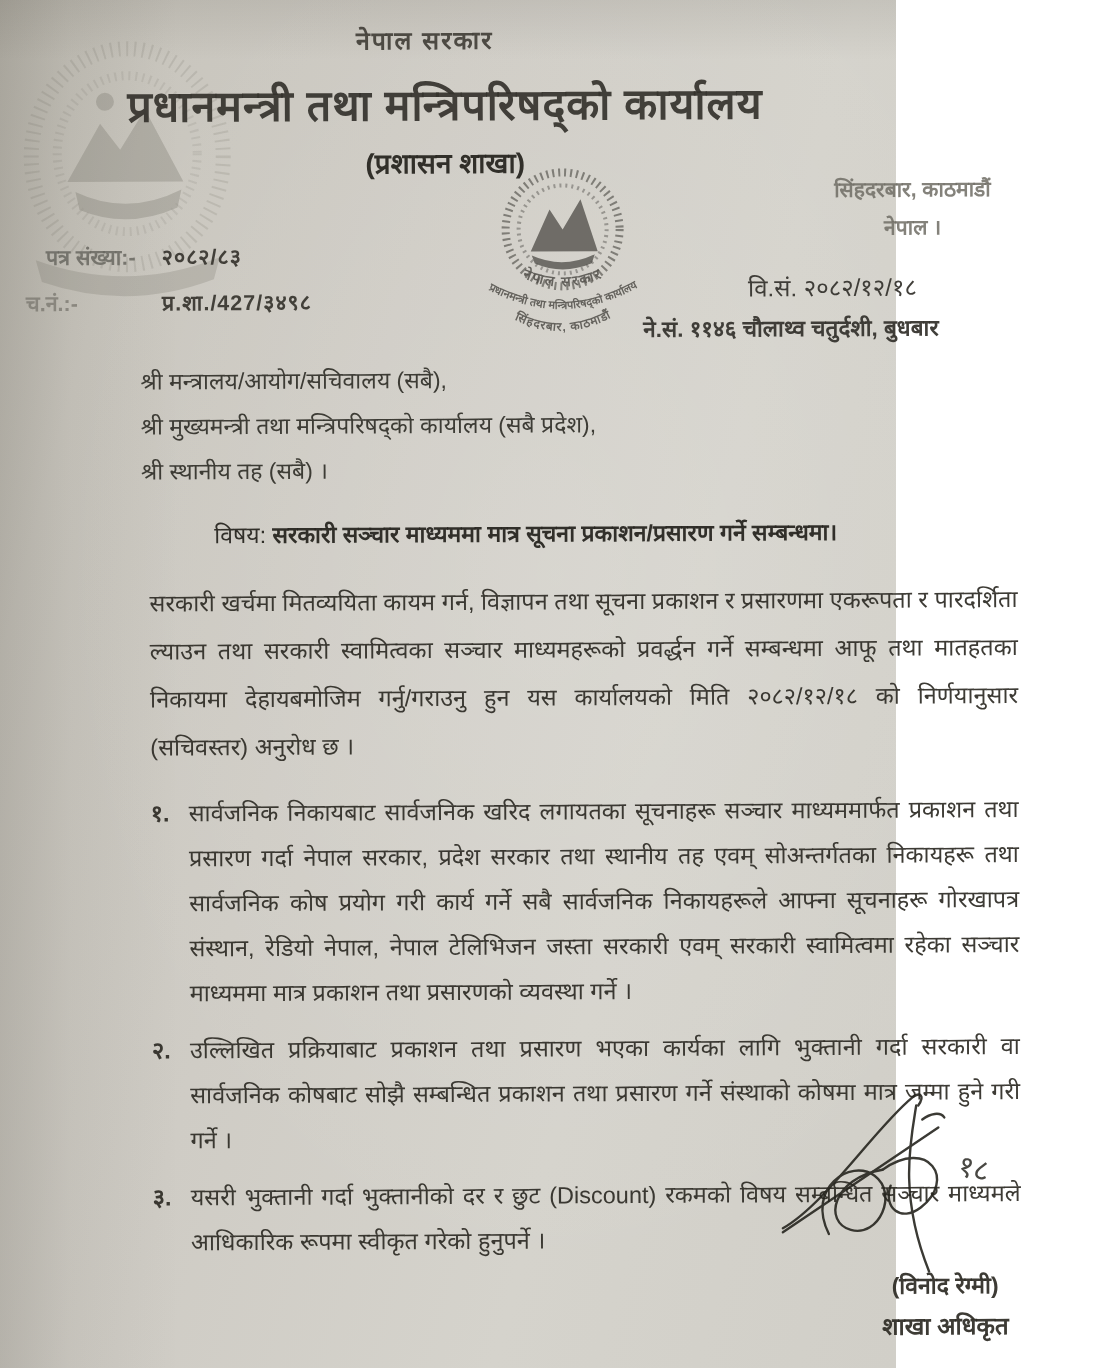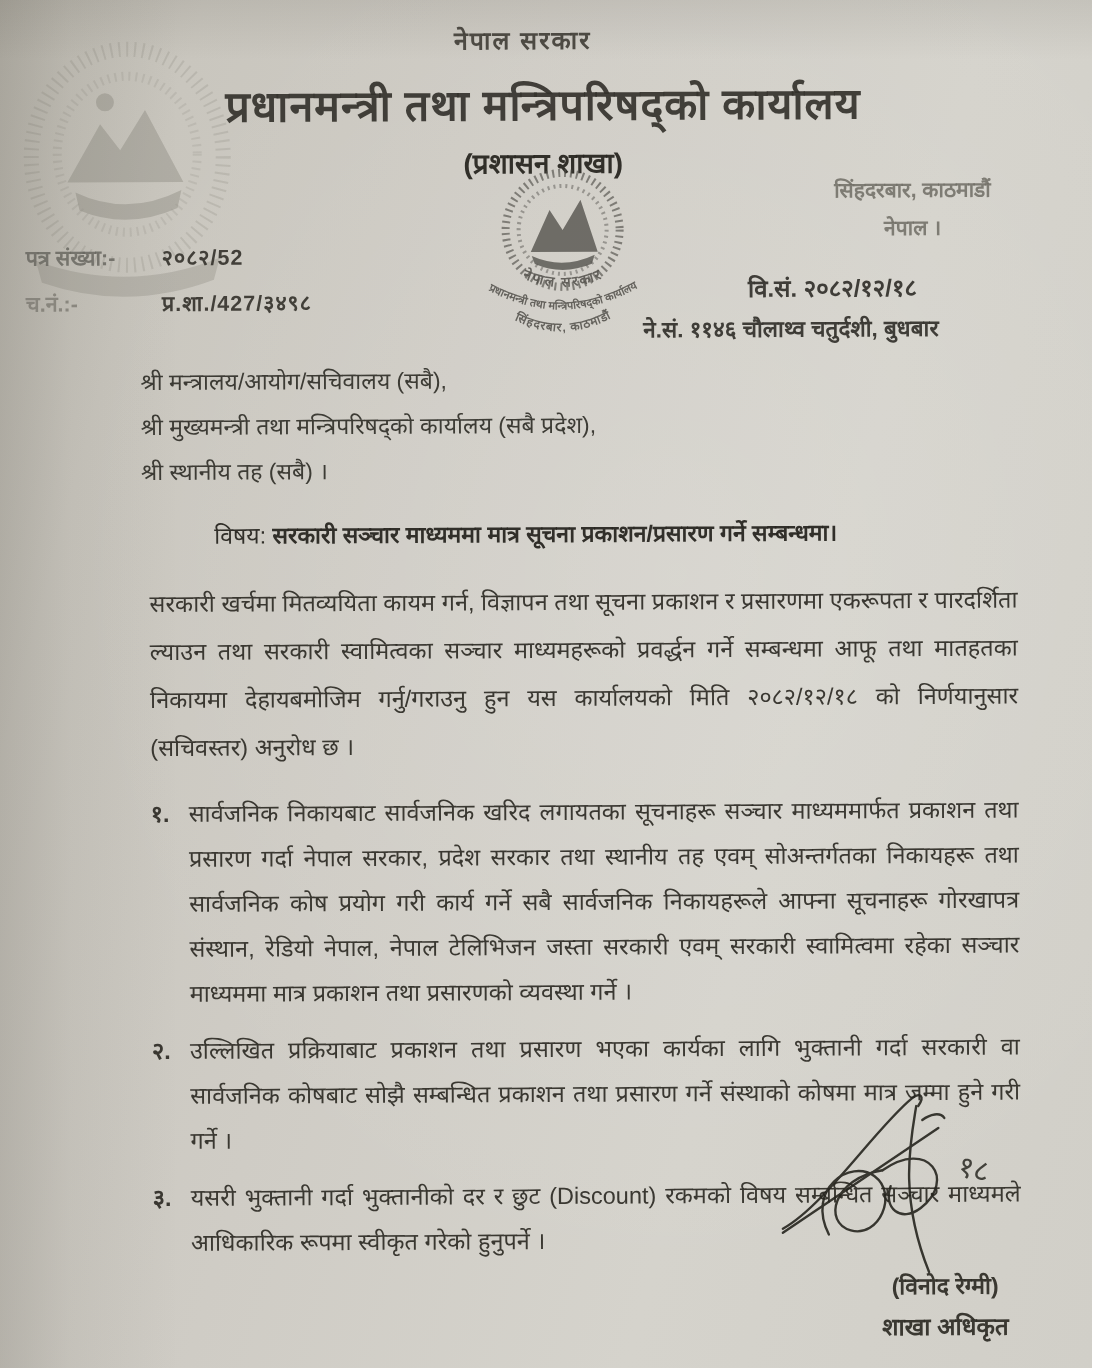--- a/index.html
+++ b/index.html
@@ -3,21 +3,21 @@
 <meta charset="utf-8">
 <style>
   html, body {
     margin: 0; padding: 0;
     width: 1096px; height: 1368px;
     overflow: hidden;
     font-family: "Liberation Sans", "DejaVu Sans", sans-serif;
   }
   .sheet {
     position: relative;
-    width: 1092px; height: 1368px;
+    width: 896px; height: 1368px;
     background:
       linear-gradient(90deg, rgba(60,55,45,0.16) 0px, rgba(60,55,45,0.06) 70px, rgba(60,55,45,0.0) 180px),
       linear-gradient(180deg, rgba(60,55,45,0.10) 0px, rgba(60,55,45,0.0) 60px),
       radial-gradient(ellipse at 62% 42%, rgba(255,255,255,0.12), rgba(255,255,255,0) 65%),
       linear-gradient(105deg, #bdbab1 0%, #c9c6be 14%, #cfccc5 38%, #d5d3cc 68%, #d1cfc8 100%);
   }
   .content {
     position: absolute; inset: 0;
     transform: rotate(-0.3deg);
     color: #35332d;
@@ -44,24 +44,24 @@
   }
   .location-block {
     left: 770px; top: 173px; width: 290px;
     font-size: 21px; line-height: 38px;
     color: rgba(110,108,100,0.85);
     font-weight: 600;
   }
   .ref-left { left: 28px; top: 240px; width: 420px; font-size: 21.5px; }
   .ref-row { margin-bottom: 17px; white-space: nowrap; }
   .ref-label { color: rgba(105,103,96,0.85); font-weight: 600; display: inline-block; }
-  .ref-label.w1 { width: 130px; }
+  .ref-label.w1 { width: 130px; text-align: center; }
   .ref-label.w2 { width: 130px; color: rgba(120,118,110,0.75); }
   .ref-value { color: rgba(58,56,50,0.95); font-weight: 600; letter-spacing: 1px; }
-  .date-bs { left: 750px; top: 272px; font-size: 24px; font-weight: 700; color: rgba(55,53,47,0.95); white-space: nowrap; }
+  .date-bs { left: 750px; top: 272px; font-size: 24px; font-weight: 400; color: rgba(55,53,47,0.95); white-space: nowrap; }
   .date-ns { left: 645px; top: 314px; font-size: 22.5px; font-weight: 600; color: rgba(55,53,47,0.95); white-space: nowrap; }
 
   .recipients { left: 142px; top: 358px; width: 700px; font-size: 23px; }
   .recipient-line { line-height: 45px; color: rgba(50,48,42,0.93); }
 
   .subject-line {
     left: 215px; top: 517px; width: 820px;
     font-size: 23px; white-space: nowrap;
     color: rgba(40,38,33,0.95);
   }
@@ -141,21 +141,21 @@
     </svg>
 
     <div class="abs location-block center">
       <div>सिंहदरबार, काठमाडौं</div>
       <div>नेपाल ।</div>
     </div>
 
     <div class="abs ref-left">
       <div class="ref-row">
         <span class="ref-label w1">पत्र संख्या:-</span>
-        <span class="ref-value">२०८२/52</span>
+        <span class="ref-value">२०८२/८३</span>
       </div>
       <div class="ref-row">
         <span class="ref-label w2">च.नं.:-</span>
         <span class="ref-value">प्र.शा./427/३४९८</span>
       </div>
     </div>
     <div class="abs date-bs">वि.सं. २०८२/१२/१८</div>
     <div class="abs date-ns">ने.सं. ११४६ चौलाथ्व चतुर्दशी, बुधबार</div>
 
     <div class="abs recipients">

